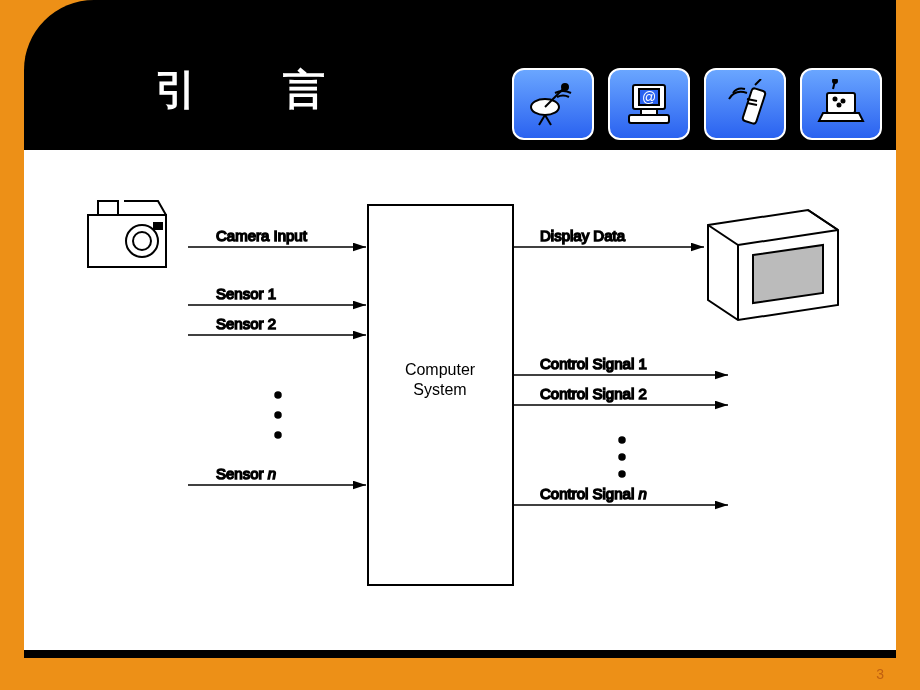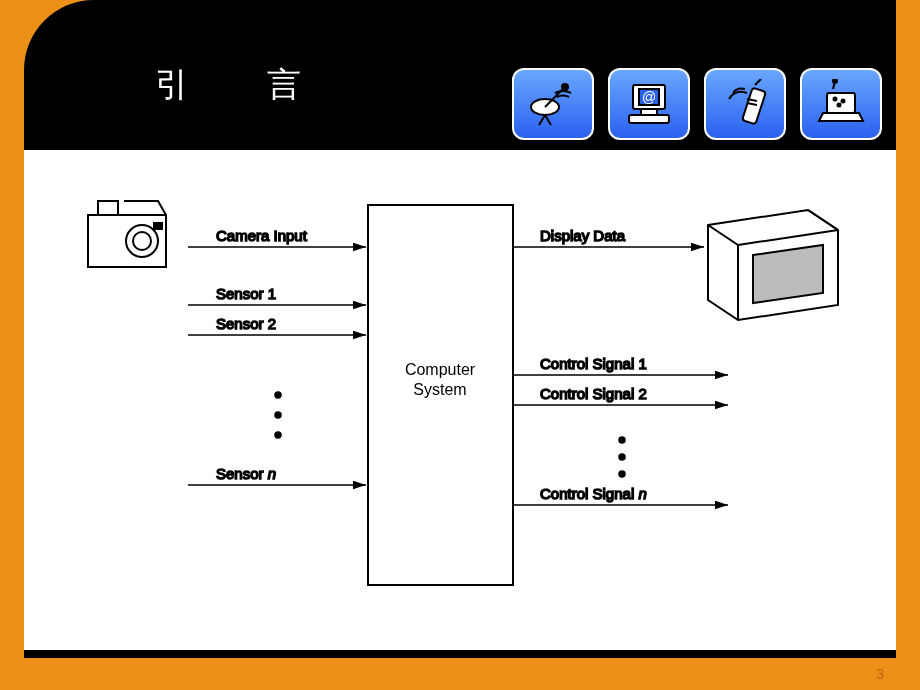--- a/index.html
+++ b/index.html
@@ -19,23 +19,24 @@
     right: 24px;
     height: 150px;
     background: #000;
     border-radius: 70px 0 0 0;
   }
   .slide-title {
     position: absolute;
     top: 62px;
     left: 155px;
     color: #fff;
-    font-size: 34px;
+    font-size: 42px;
     font-family: "SimSun", "宋体", serif;
     letter-spacing: 22px;
+    font-weight: bold;
   }
   .header-icons {
     position: absolute;
     top: 68px;
     right: 38px;
     display: flex;
     gap: 14px;
   }
   .hicon {
     width: 78px;

